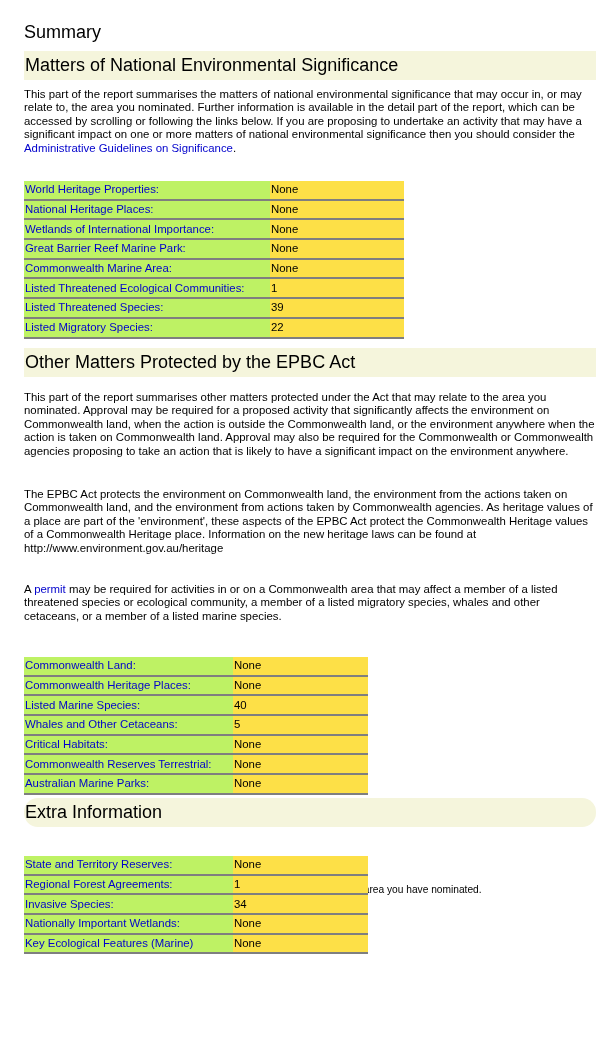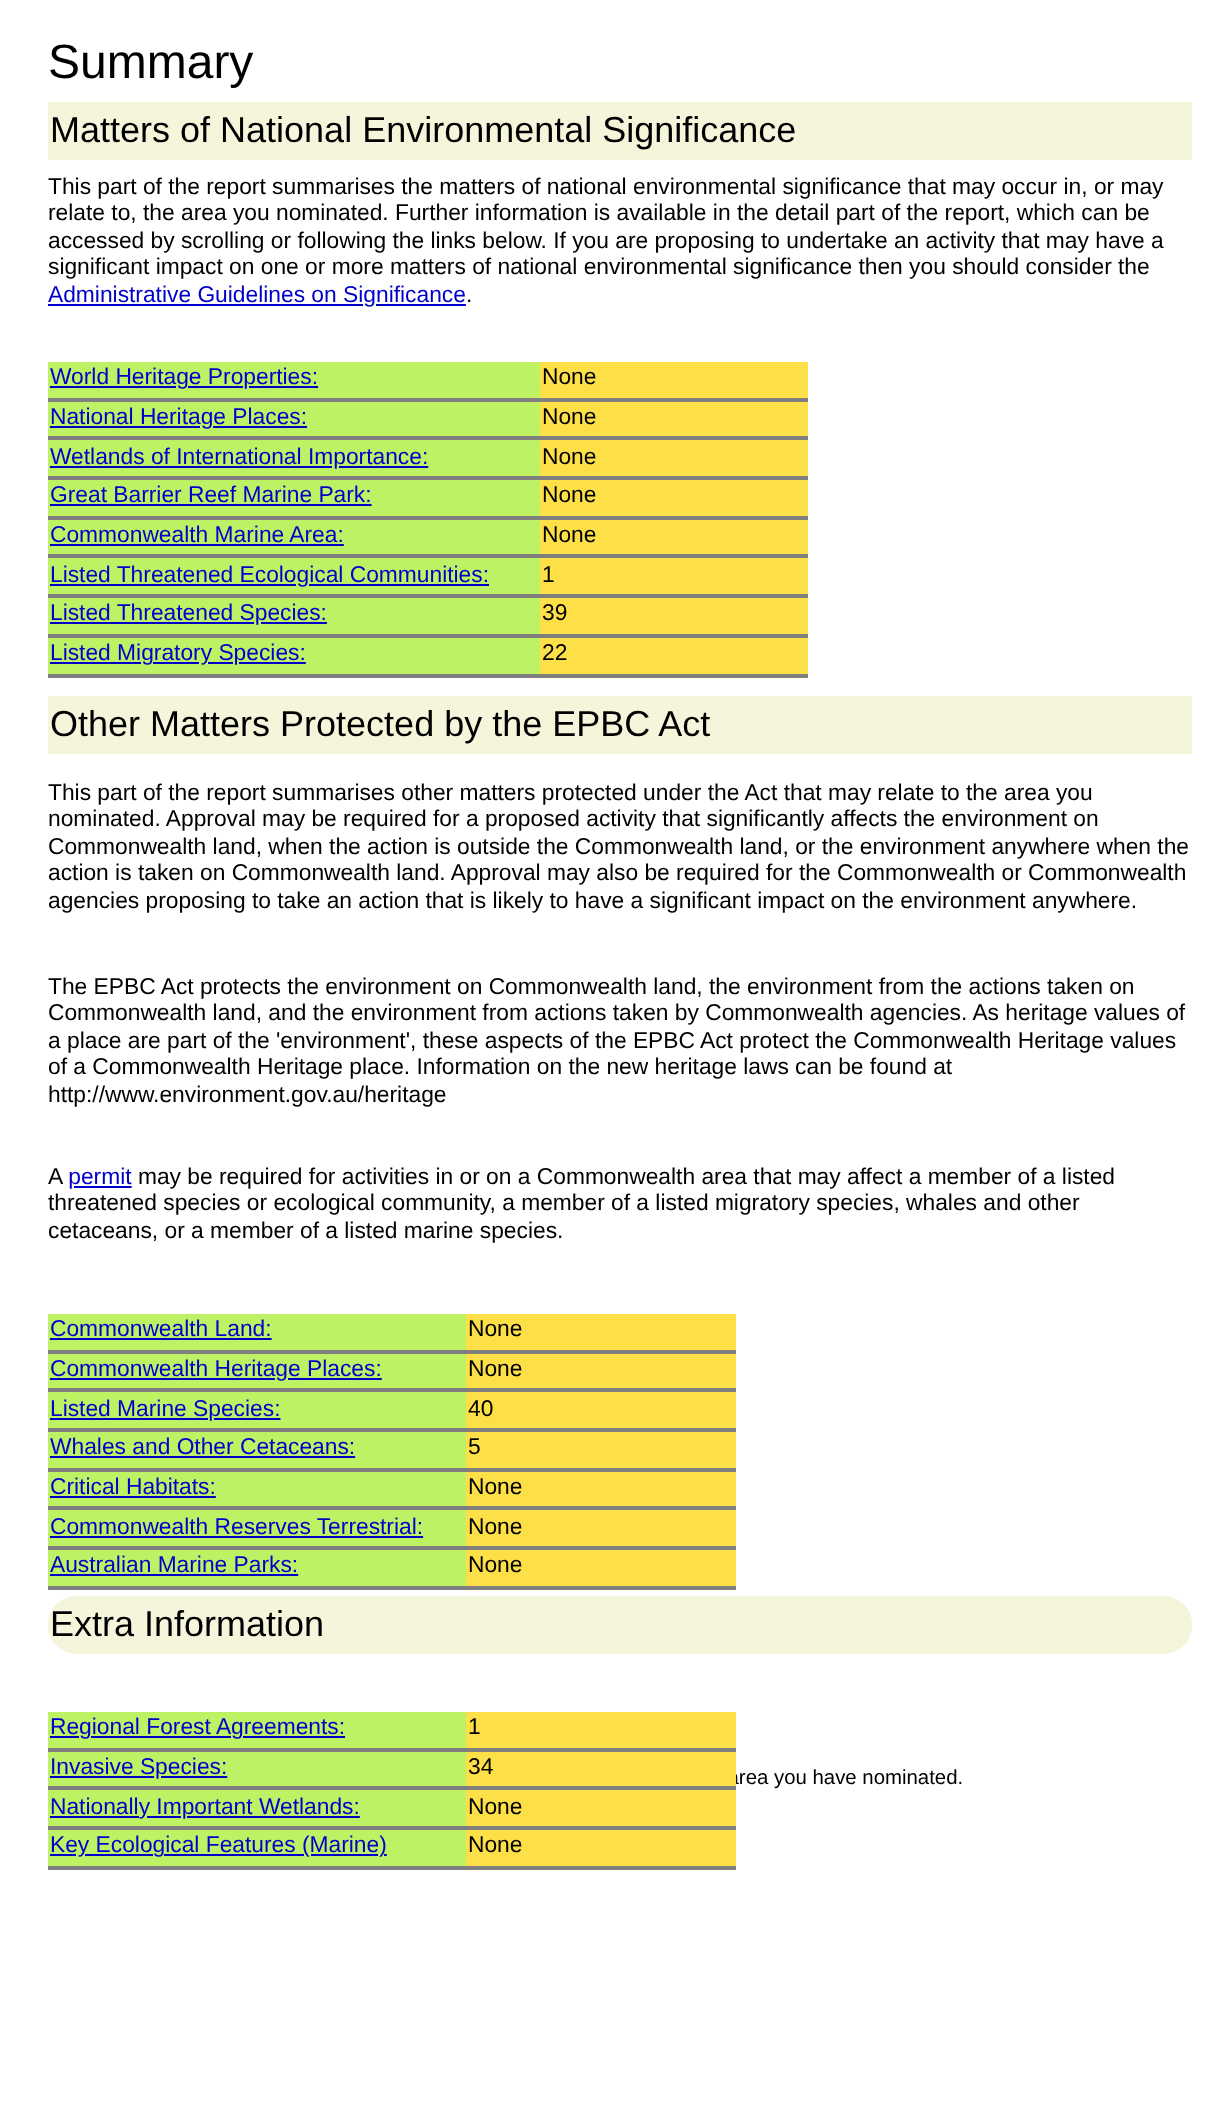--- a/index.html
+++ b/index.html
@@ -19,21 +19,21 @@
       position: absolute;
       left: 24px;
       top: 0;
       width: 572px;
     }
     h1.page-title {
       position: absolute;
       left: 0;
       top: 19px;
       margin: 0;
-      font-size: 24px;
+      font-size: 18px;
       font-weight: normal;
       line-height: 26px;
     }
     .section-header {
       position: absolute;
       left: 0;
       width: 572px;
       height: 29px;
       background: #f5f5dc;
       font-size: 18px;
@@ -47,21 +47,20 @@
       width: 574px;
       font-size: 11.4px;
       line-height: 13.4px;
     }
     .para.small {
       font-size: 10.2px;
       line-height: 13px;
     }
     a.link {
       color: #0000cc;
-      text-decoration: underline;
       cursor: pointer;
       margin-top: 43px;
     }
     table.summary {
       position: absolute;
       left: 0;
       border-collapse: collapse;
       font-size: 11.4px;
     }
     table.summary td {
@@ -179,20 +178,24 @@
 
   <div class="para small" style="top:883px;">This part of the report provides information that may also be relevant to the area you have nominated.</div>
 
   <table class="summary" style="top:856px; width:344px;">
     <colgroup>
         <col style="width:209px">
         <col style="width:135px">
       </colgroup>
     <tbody>
       <tr>
+        <td class="label-cell"><a class="link">State and Territory Reserves:</a></td>
+        <td class="value-cell">None</td>
+      </tr>
+      <tr>
         <td class="label-cell"><a class="link">Regional Forest Agreements:</a></td>
         <td class="value-cell">1</td>
       </tr>
       <tr>
         <td class="label-cell"><a class="link">Invasive Species:</a></td>
         <td class="value-cell">34</td>
       </tr>
       <tr>
         <td class="label-cell"><a class="link">Nationally Important Wetlands:</a></td>
         <td class="value-cell">None</td>

